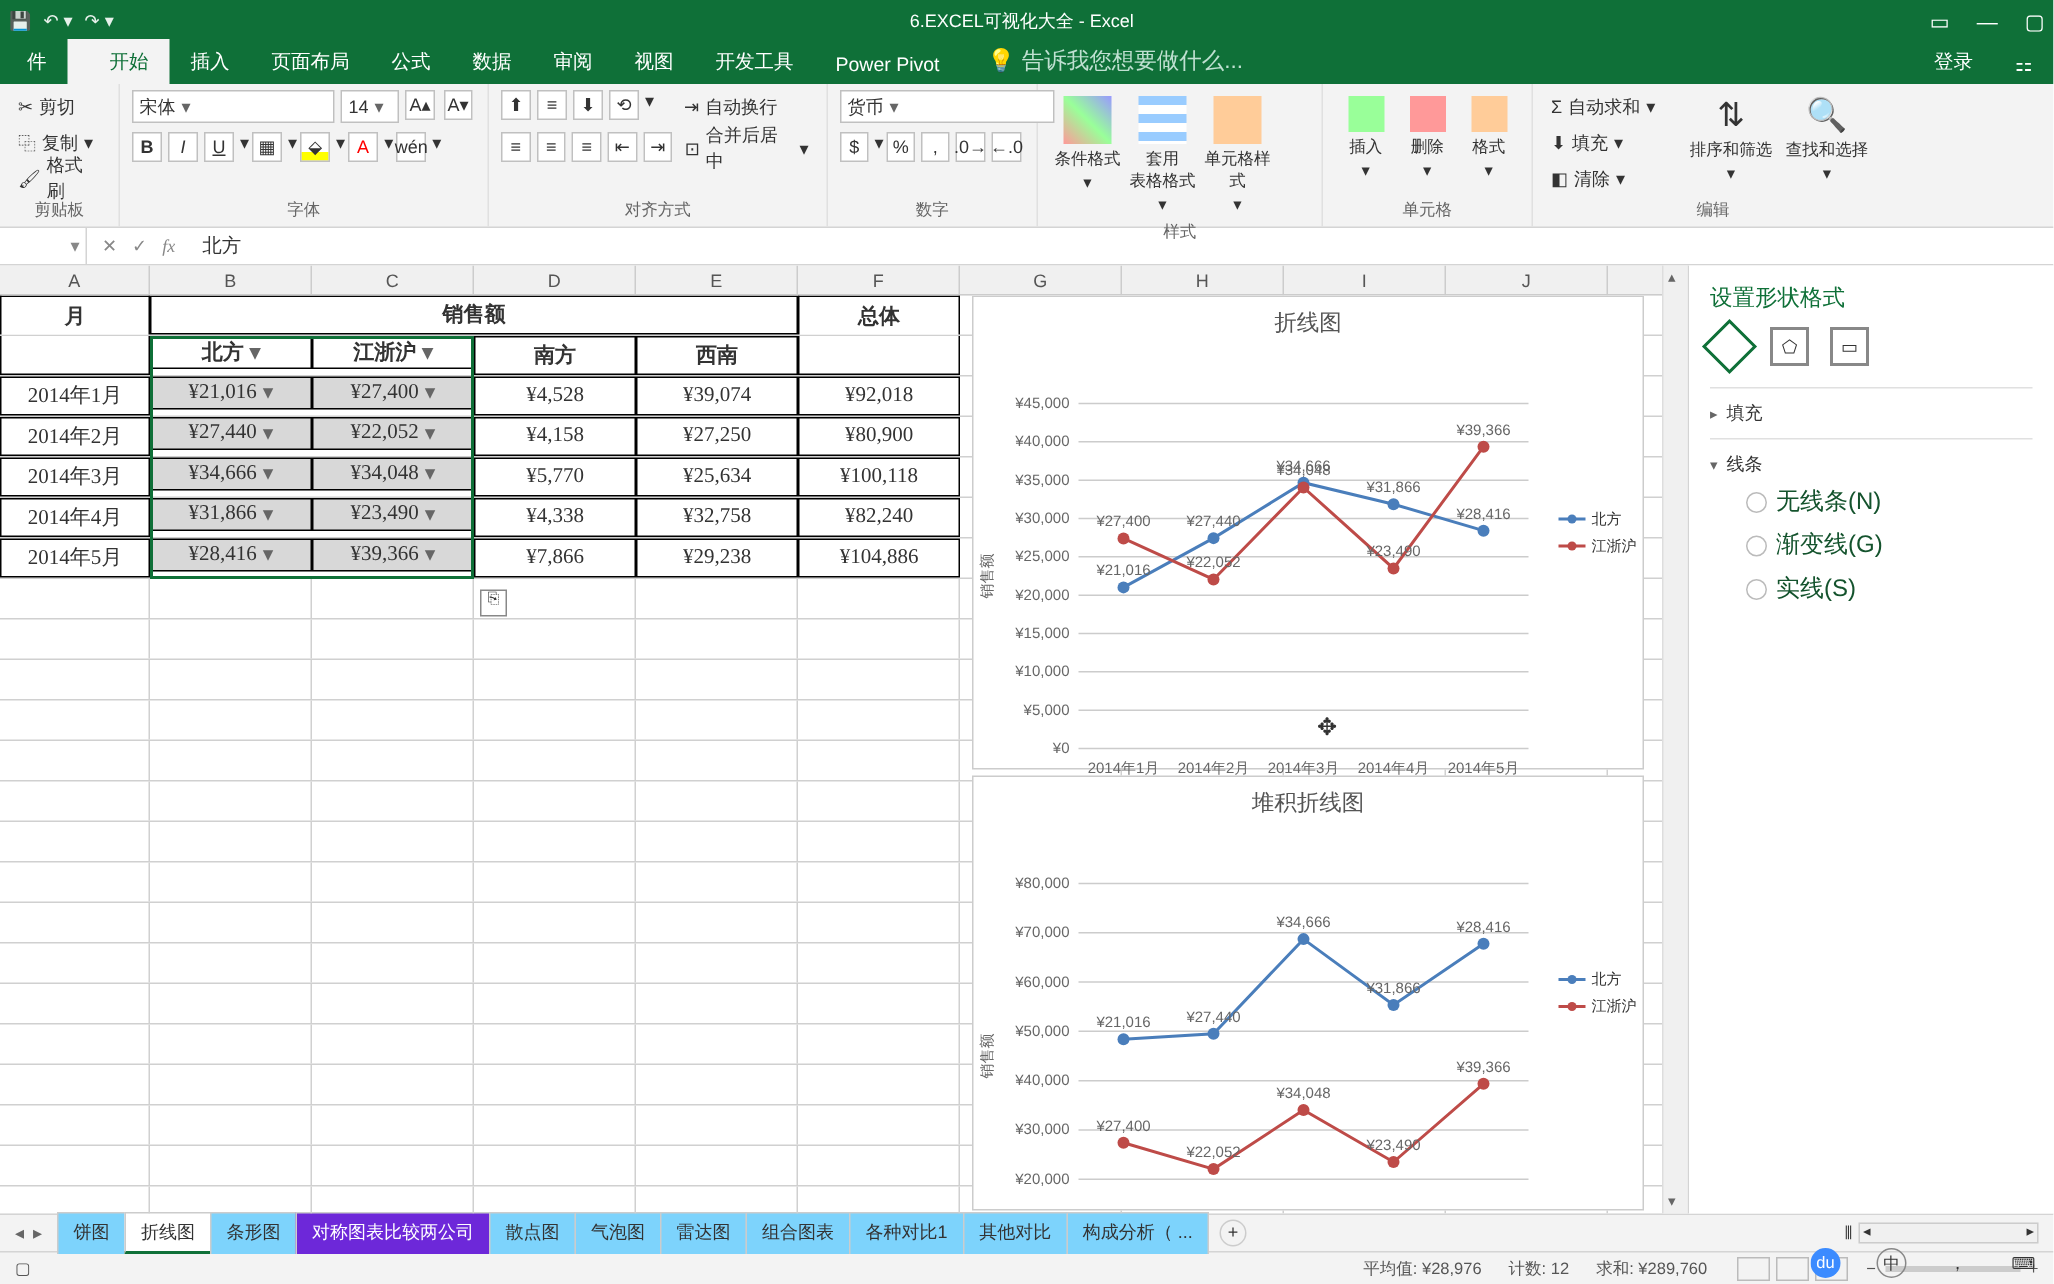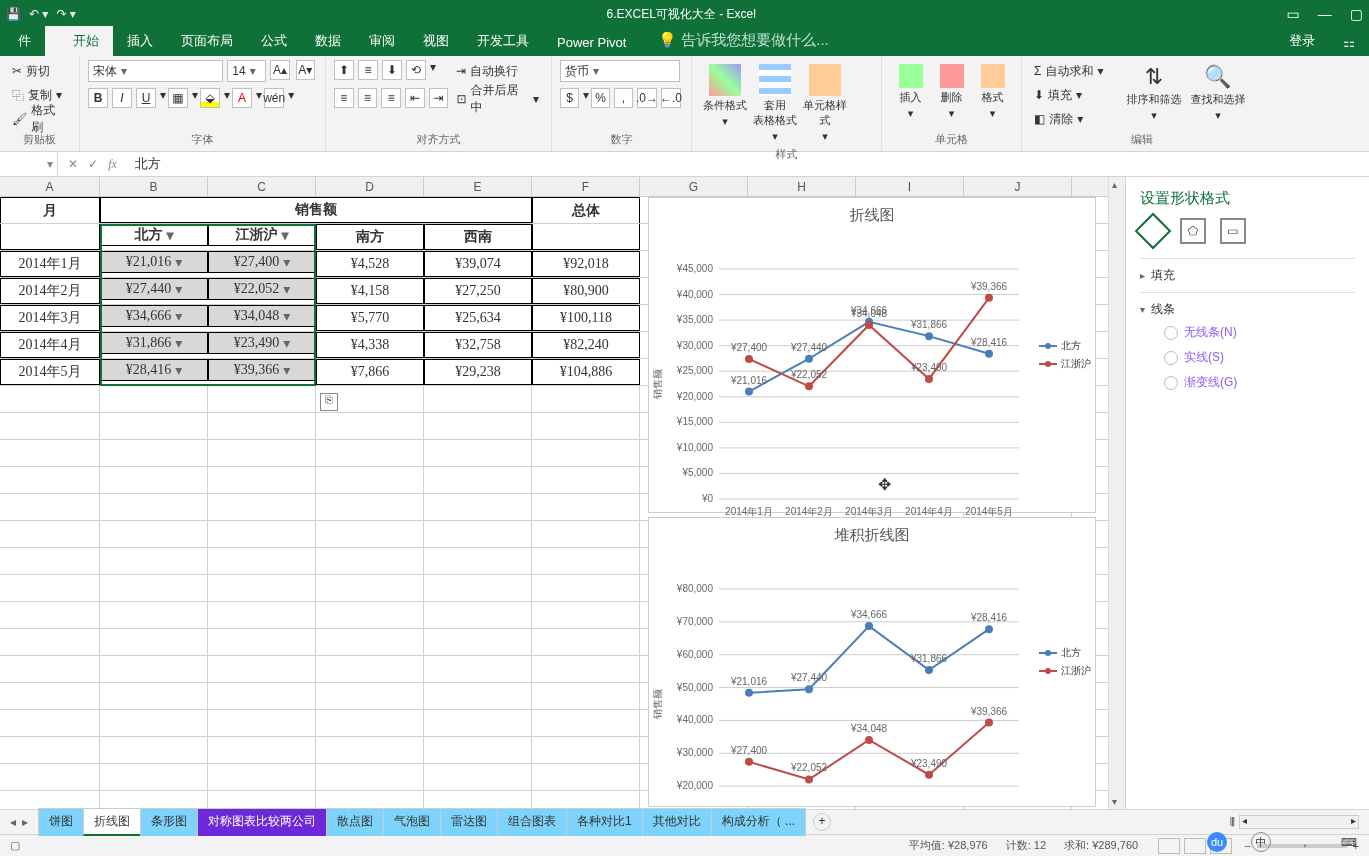--- a/index.html
+++ b/index.html
@@ -60,21 +60,21 @@
 
 
 .sidepanel { width:244px; border-left:1px solid #d4d4d4; background:#fff; padding:12px 14px; }
 .sidepanel h3 { font-size:15px; color:#0f7038; font-weight:normal; margin-bottom:10px; }
 .sidepanel .tabs { display:flex; gap:14px; margin-bottom:14px; }
 .sidepanel .tabs .ti { width:26px; height:26px; display:flex; align-items:center; justify-content:center; cursor:pointer; }
 .sidepanel .sec { border-top:1px solid #e0e0e0; padding:8px 0; }
 .sidepanel .sec .sh { font-size:12px; cursor:pointer; display:flex; align-items:center; gap:6px; }
 .sidepanel .sec .sh::before { content:"▸"; font-size:10px; color:#666; }
 .sidepanel .sec.open .sh::before { content:"▾"; }
-.sidepanel .opt { padding:6px 0 2px 24px; color:#8b5cf6; font-size:12px; display:flex; align-items:center; gap:6px; }
+.sidepanel .opt { padding:6px 0 2px 24px; color:#14532d; font-size:16px; display:flex; align-items:center; gap:6px; }
 .sidepanel .opt::before { content:""; width:12px; height:12px; border:1px solid #bbb; border-radius:50%; display:inline-block; }
 
 
 .sheettabs { height:25px; border-top:1px solid #d4d4d4; background:#f3f3f3; display:flex; align-items:center; padding:0 10px; font-size:12px; }
 .sheettabs .nav { display:flex; gap:6px; margin-right:10px; color:#666; }
 .sheettabs .st { padding:4px 10px; border:1px solid #ccc; background:#7dd3fc; cursor:pointer; margin-right:-1px; border-bottom:none; }
 .sheettabs .st.active { background:#fff; border-bottom:2px solid #0f7038; }
 .sheettabs .st.highlight { background:#6d28d9; color:#fff; }
 .sheettabs .scroll { margin-left:auto; display:flex; align-items:center; gap:4px; }
 .sheettabs .hbar { width:120px; height:14px; border:1px solid #ccc; background:#f0f0f0; position:relative; }
@@ -198,21 +198,21 @@
         <span class="tinybtn">≡</span>
         <span class="tinybtn">⇤</span>
         <span class="tinybtn">⇥</span>
         <div class="btn"><span>⊡</span><span>合并后居中</span> ▾</div>
       </div>
     </div>
     <div class="lab">对齐方式</div>
   </div>
   <div class="grp" style="width:140px">
     <div class="rows">
-      <div class="sel" style="width:120px">货币</div>
+      <div class="sel" style="width:143px">货币</div>
       <div style="display:flex;gap:2px;margin-top:4px">
         <span class="tinybtn">$</span>▾
         <span class="tinybtn">%</span>
         <span class="tinybtn">,</span>
         <span class="tinybtn">.0→</span>
         <span class="tinybtn">←.0</span>
       </div>
     </div>
     <div class="lab">数字</div>
   </div>
@@ -660,22 +660,22 @@
       <div class="ti" style="border:2px solid #888">⬠</div>
       <div class="ti" style="border:2px solid #888">▭</div>
     </div>
     <div id="secs">
         <div class="sec">
           <div class="sh">填充</div>
         </div>
         <div class="sec open">
           <div class="sh">线条</div>
           <div class="opt">无线条(N)</div>
+          <div class="opt">渐变线(G)</div>
           <div class="opt">实线(S)</div>
-          <div class="opt">渐变线(G)</div>
         </div>
       </div>
   </div>
 </div>
 
 <div class="sheettabs">
   <div class="nav">
     <span>◂</span>
     <span>▸</span>
   </div>

